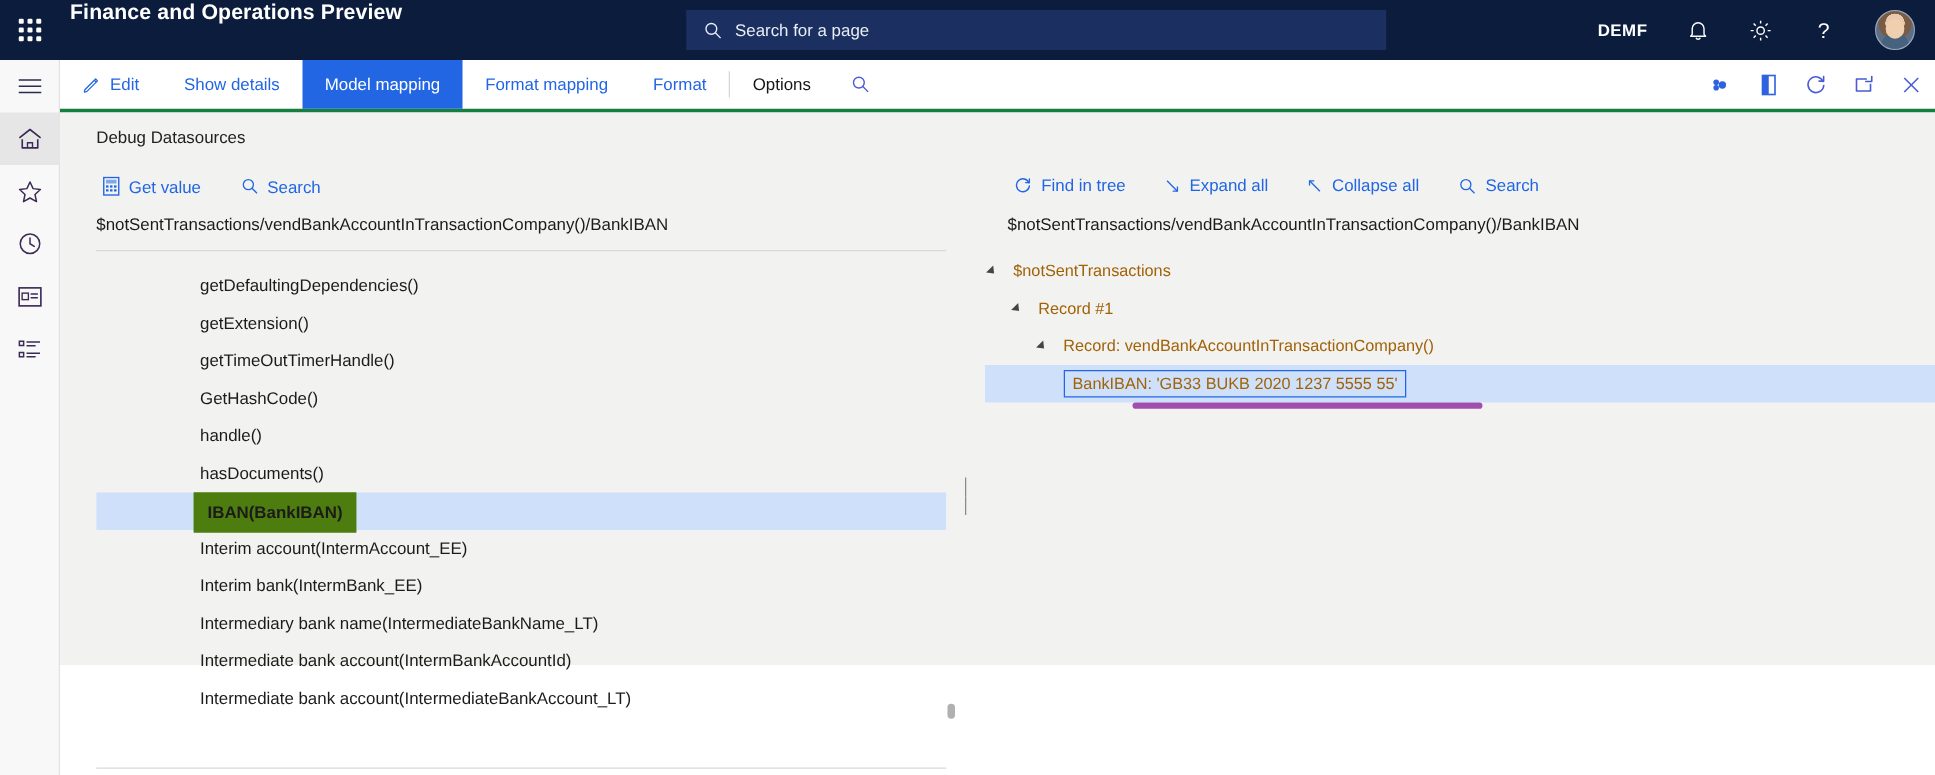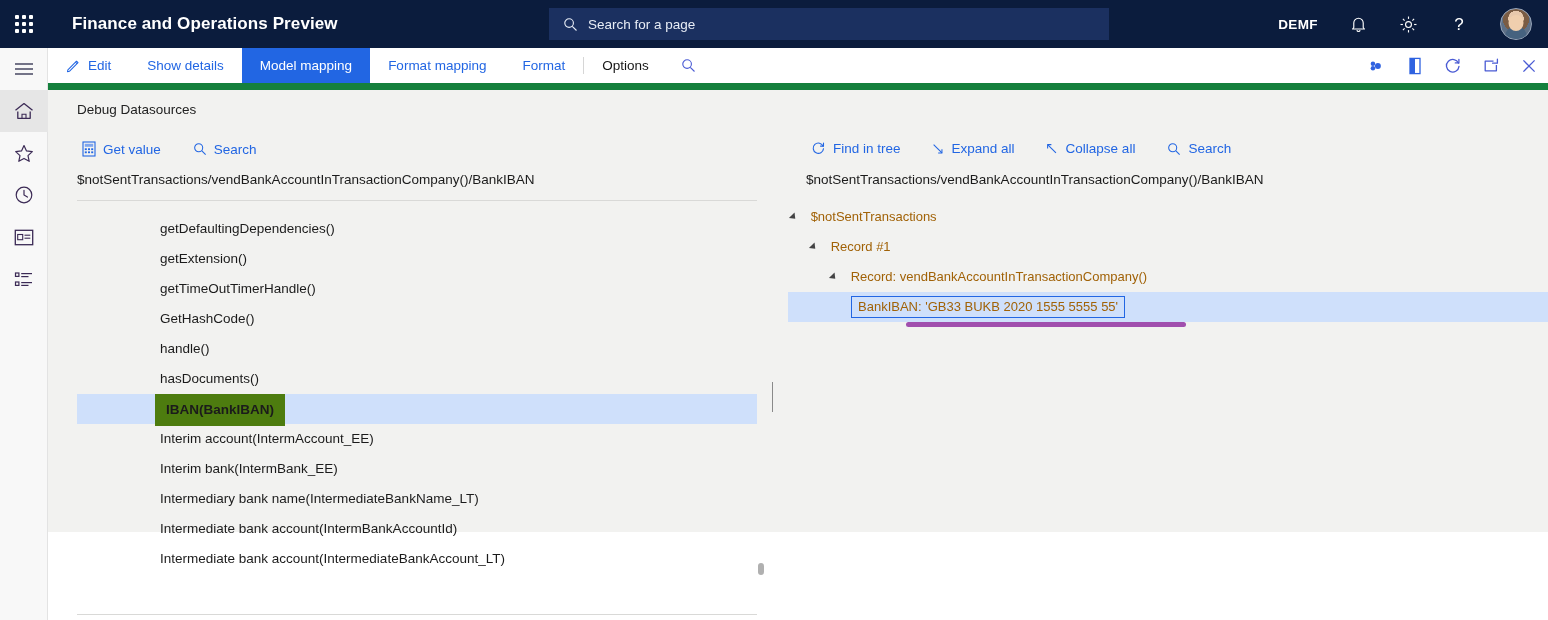--- a/index.html
+++ b/index.html
@@ -8,23 +8,22 @@
     font-family: "Liberation Sans", sans-serif;
     background: #ffffff;
     overflow: hidden;
   }
 
   
   .navbar {
     position: absolute; top: 0; left: 0;
     width: 1548px; height: 48px;
     background: #0b1c3d;
-    display: flex; align-items: center;
+    display: flex; 
     color: #ffffff;
-    gap: 16px;
   }
   .waffle {
     width: 48px; height: 48px;
     display: flex; align-items: center; justify-content: center;
     cursor: pointer;
   }
   .waffle-grid {
     display: grid;
     grid-template-columns: repeat(3, 4px);
     grid-template-rows: repeat(3, 4px);
@@ -86,21 +85,21 @@
     cursor: pointer;
   }
   .rail-item.active { background: #e6e6e6; }
   .rail-item svg { display: block; }
 
   
   .tabstrip {
     position: absolute; top: 48px; left: 48px;
     width: 1500px; height: 42px;
     background: #ffffff;
-    border-bottom: 7px solid #15803d;
+    border-bottom: 3px solid #15803d;
     display: flex; align-items: stretch;
   }
   .tab {
     display: flex; align-items: center; gap: 7px;
     padding: 0 18px;
     font-size: 13.5px; color: #2266e3;
     cursor: pointer; white-space: nowrap;
   }
   .tab.plain { color: #2266e3; }
   .tab.active { background: #2266e3; color: #ffffff; font-weight: normal; }
@@ -513,19 +512,19 @@
       </div>
       <div class="tnode" style="padding-left:23px;">
         <span class="caret"></span>
         <span>Record #1</span>
       </div>
       <div class="tnode" style="padding-left:43px;">
         <span class="caret"></span>
         <span>Record: vendBankAccountInTransactionCompany()</span>
       </div>
       <div class="tnode selrow" style="padding-left:63px;">
-        <span class="focusbox">BankIBAN: 'GB33 BUKB 2020 1555 5555 55'</span>
+        <span class="focusbox">BankIBAN: 'GB33 BUKB 2020 1237 5555 55'</span>
         <span class="underline" style="left:118px; top:30px; width:280px;"></span>
       </div>
     </div>
   </div>
 
 </div>
 
 </body></html>

